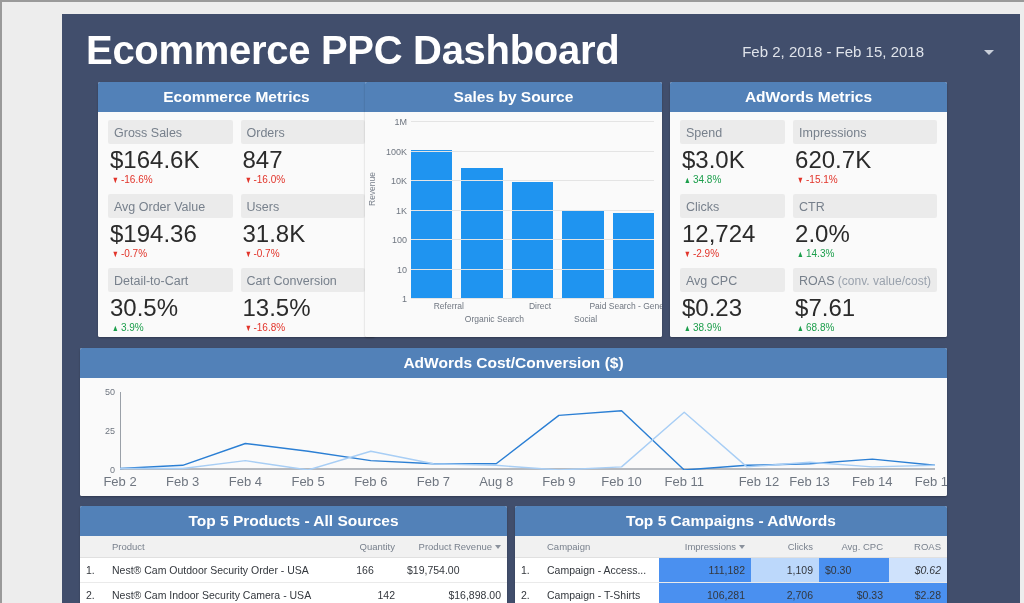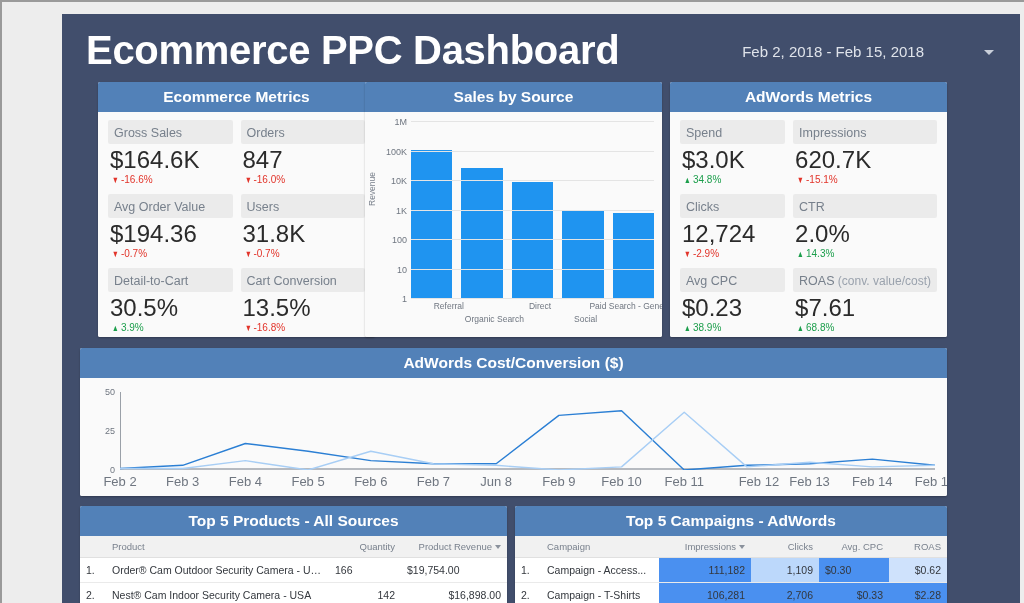--- a/index.html
+++ b/index.html
@@ -340,21 +340,21 @@
             </svg>
         <div class="lc-ytick" style="top: 100%;">0</div>
             <div class="lc-ytick" style="top: 50%;">25</div>
             <div class="lc-ytick" style="top: 0%;">50</div>
             <div class="lc-xlab" style="left: 0%;">Feb 2</div>
             <div class="lc-xlab" style="left: 7.69231%;">Feb 3</div>
             <div class="lc-xlab" style="left: 15.3846%;">Feb 4</div>
             <div class="lc-xlab" style="left: 23.0769%;">Feb 5</div>
             <div class="lc-xlab" style="left: 30.7692%;">Feb 6</div>
             <div class="lc-xlab" style="left: 38.4615%;">Feb 7</div>
-            <div class="lc-xlab" style="left: 46.1538%;">Jun 8</div>
+            <div class="lc-xlab" style="left: 46.1538%;">Aug 8</div>
             <div class="lc-xlab" style="left: 53.8462%;">Feb 9</div>
             <div class="lc-xlab" style="left: 61.5385%;">Feb 10</div>
             <div class="lc-xlab" style="left: 69.2308%;">Feb 11</div>
             <div class="lc-xlab" style="left: 76.9231%; margin-left: 12px;">Feb 12</div>
             <div class="lc-xlab" style="left: 84.6154%;">Feb 13</div>
             <div class="lc-xlab" style="left: 92.3077%;">Feb 14</div>
             <div class="lc-xlab" style="left: 100%;">Feb 15</div>
           </div>
       </div>
     </div>
@@ -374,22 +374,22 @@
             <tr id="prod-head">
               <th style="text-align: left;"></th>
               <th style="text-align: left;">Product</th>
               <th style="text-align: right;">Quantity</th>
               <th style="text-align: right;">Product Revenue<span class="sort-caret"></span></th>
             </tr>
           </thead>
         <tbody id="prod-body">
             <tr>
               <td style="text-align: left;">1.</td>
-              <td style="text-align: left;">Order® Cam Outdoor Security Camera - USA</td>
-              <td style="text-align: left;">166</td>
+              <td style="text-align: left;">Nest® Cam Outdoor Security Order - USA</td>
+              <td style="text-align: center;">166</td>
               <td style="">$19,754.00</td>
             </tr>
             <tr>
               <td style="text-align: left;">2.</td>
               <td style="text-align: left;">Nest® Cam Indoor Security Camera - USA</td>
               <td style="text-align: right;">142</td>
               <td style="text-align: right;">$16,898.00</td>
             </tr>
           </tbody>
       </table>
@@ -418,21 +418,21 @@
               <th style="text-align: right;">ROAS</th>
             </tr>
           </thead>
         <tbody id="camp-body">
             <tr>
               <td style="text-align: left;">1.</td>
               <td style="text-align: left;">Campaign - Access...</td>
               <td class="hm" style="text-align: right; background: rgb(74, 144, 240);">111,182</td>
               <td class="hm" style="text-align: right; background: rgb(188, 216, 251);">1,109</td>
               <td class="hm" style="text-align: left; background: rgb(74, 144, 240);">$0.30</td>
-              <td class="hm" style="text-align: right; background: rgb(207, 226, 252);">$0.62</td>
+              <td class="hm" style="text-align: right; background: rgb(207, 226, 252); font-style: italic;">$0.62</td>
             </tr>
             <tr>
               <td style="text-align: left;">2.</td>
               <td style="text-align: left;">Campaign - T-Shirts</td>
               <td class="hm" style="text-align: right; background: rgb(74, 144, 240);">106,281</td>
               <td class="hm" style="text-align: right; background: rgb(74, 144, 240);">2,706</td>
               <td class="hm" style="text-align: right; background: rgb(74, 144, 240);">$0.33</td>
               <td class="hm" style="text-align: right; background: rgb(74, 144, 240);">$2.28</td>
             </tr>
           </tbody>

